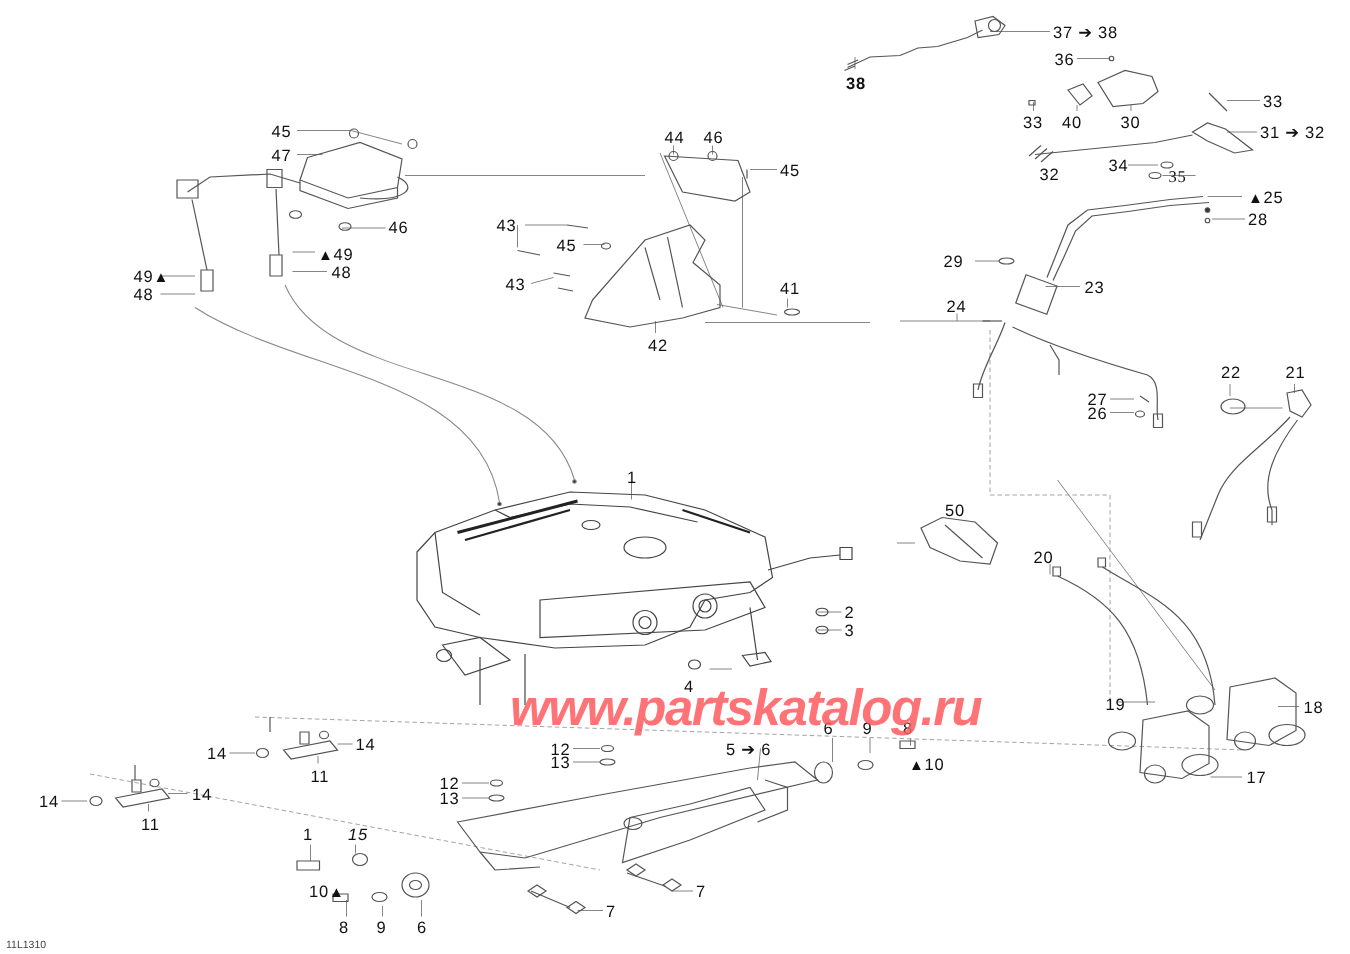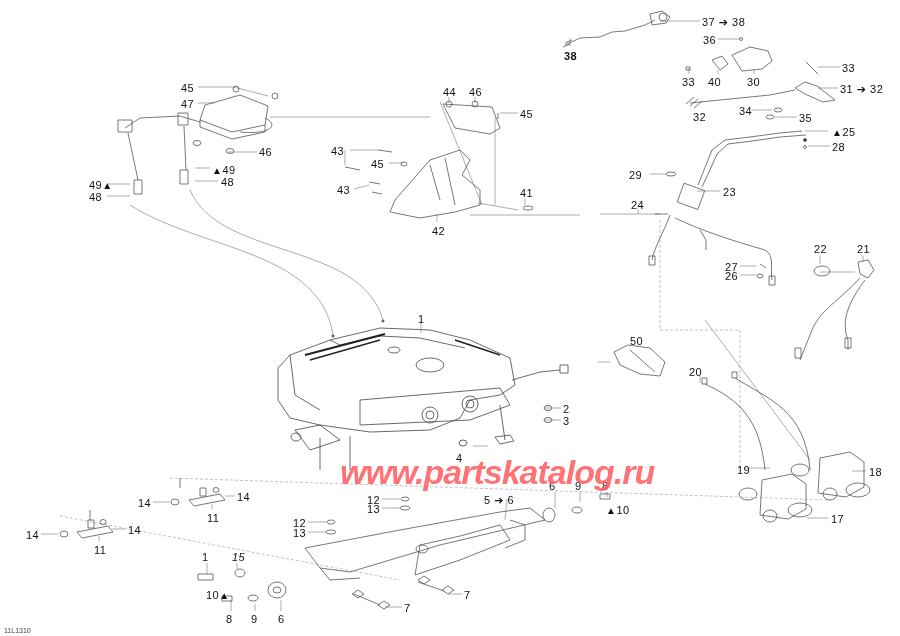--- a/index.html
+++ b/index.html
@@ -282,21 +282,21 @@
     <div class="lbl" style="left: 702px; top: 17px; text-align: center;"><span>37 ➔ 38</span></div>
     <div class="lbl" style="left: 564px; top: 51px; font-weight: bold;"><span>38</span></div>
     <div class="lbl" style="left: 703px; top: 35px;"><span>36</span></div>
     <div class="lbl" style="left: 842px; top: 63px;"><span>33</span></div>
     <div class="lbl" style="left: 682px; top: 77px;"><span>33</span></div>
     <div class="lbl" style="left: 708px; top: 77px;"><span>40</span></div>
     <div class="lbl" style="left: 747px; top: 77px;"><span>30</span></div>
     <div class="lbl" style="left: 840px; top: 84px;"><span>31 ➔ 32</span></div>
     <div class="lbl" style="left: 739px; top: 106px;"><span>34</span></div>
     <div class="lbl" style="left: 693px; top: 112px;"><span>32</span></div>
-    <div class="lbl" style="left: 799px; top: 113px;"><span>35</span></div>
+    <div class="lbl" style="left: 779px; top: 113px; font-family: Liberation Serif, serif;"><span>35</span></div>
     <div class="lbl" style="left: 832px; top: 127px;"><span class="drop">▲</span><span>25</span></div>
     <div class="lbl" style="left: 832px; top: 142px;"><span>28</span></div>
     <div class="lbl" style="left: 629px; top: 170px; text-align: right;"><span>29</span></div>
     <div class="lbl" style="left: 723px; top: 187px;"><span>23</span></div>
     <div class="lbl" style="left: 631px; top: 200px;"><span>24</span></div>
     <div class="lbl" style="left: 814px; top: 244px;"><span>22</span></div>
     <div class="lbl" style="left: 857px; top: 244px;"><span>21</span></div>
     <div class="lbl" style="left: 725px; top: 262px;"><span>27</span></div>
     <div class="lbl" style="left: 725px; top: 271px;"><span>26</span></div>
     <div class="lbl" style="left: 181px; top: 83px;"><span>45</span></div>

